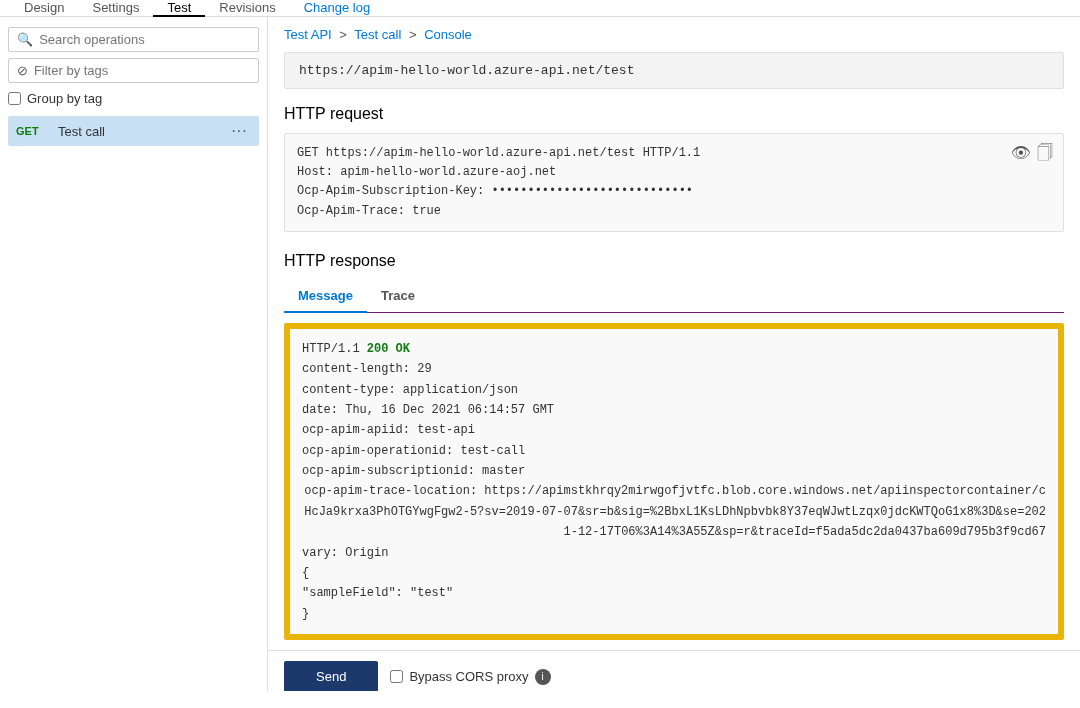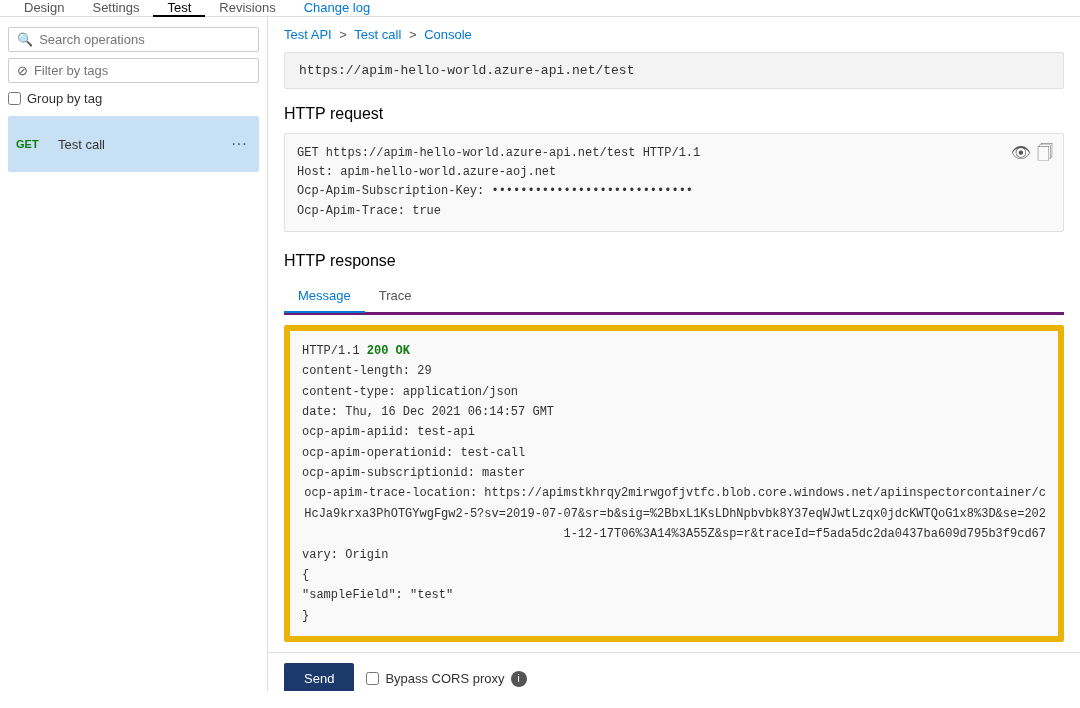--- a/index.html
+++ b/index.html
@@ -81,21 +81,21 @@
       gap: 6px;
       font-size: 13px;
       margin-bottom: 10px;
       color: #333;
     }
     .group-by-tag input[type="checkbox"] { cursor: pointer; }
 
     .operation-item {
       display: flex;
       align-items: center;
-      padding: 17px 8px;
+      padding: 4px 8px;
       border-radius: 2px;
       cursor: pointer;
       background: #c7e0f4;
     }
     .method-badge {
       font-size: 11px;
       font-weight: bold;
       color: #107c10;
       min-width: 36px;
       margin-right: 6px;
@@ -177,23 +177,24 @@
     }
     .request-box-icons span {
       cursor: pointer;
       color: #555;
       font-size: 16px;
     }
 
     
     .response-tabs {
       display: flex;
-      border-bottom: 3px solid #701a75;
+      border-bottom: 1px solid #701a75;
       margin: 0 16px;
       align-items: center;
+      font-weight: bold;
     }
     .response-tab {
       padding: 8px 14px;
       cursor: pointer;
       font-size: 13px;
       color: #555;
       border-bottom: 2px solid transparent;
       margin-bottom: -1px;
     }
     .response-tab.active {
@@ -226,21 +227,21 @@
       display: flex;
       align-items: center;
       padding: 10px 16px;
       border-top: 1px solid #ddd;
       gap: 12px;
     }
     .send-btn {
       background: #1b3a6b;
       color: #fff;
       border: none;
-      padding: 8px 20px;
+      padding: 8px 32px;
       font-size: 13px;
       cursor: pointer;
       border-radius: 2px;
     }
     .bypass-cors {
       display: flex;
       align-items: center;
       gap: 6px;
       font-size: 13px;
       color: #333;

